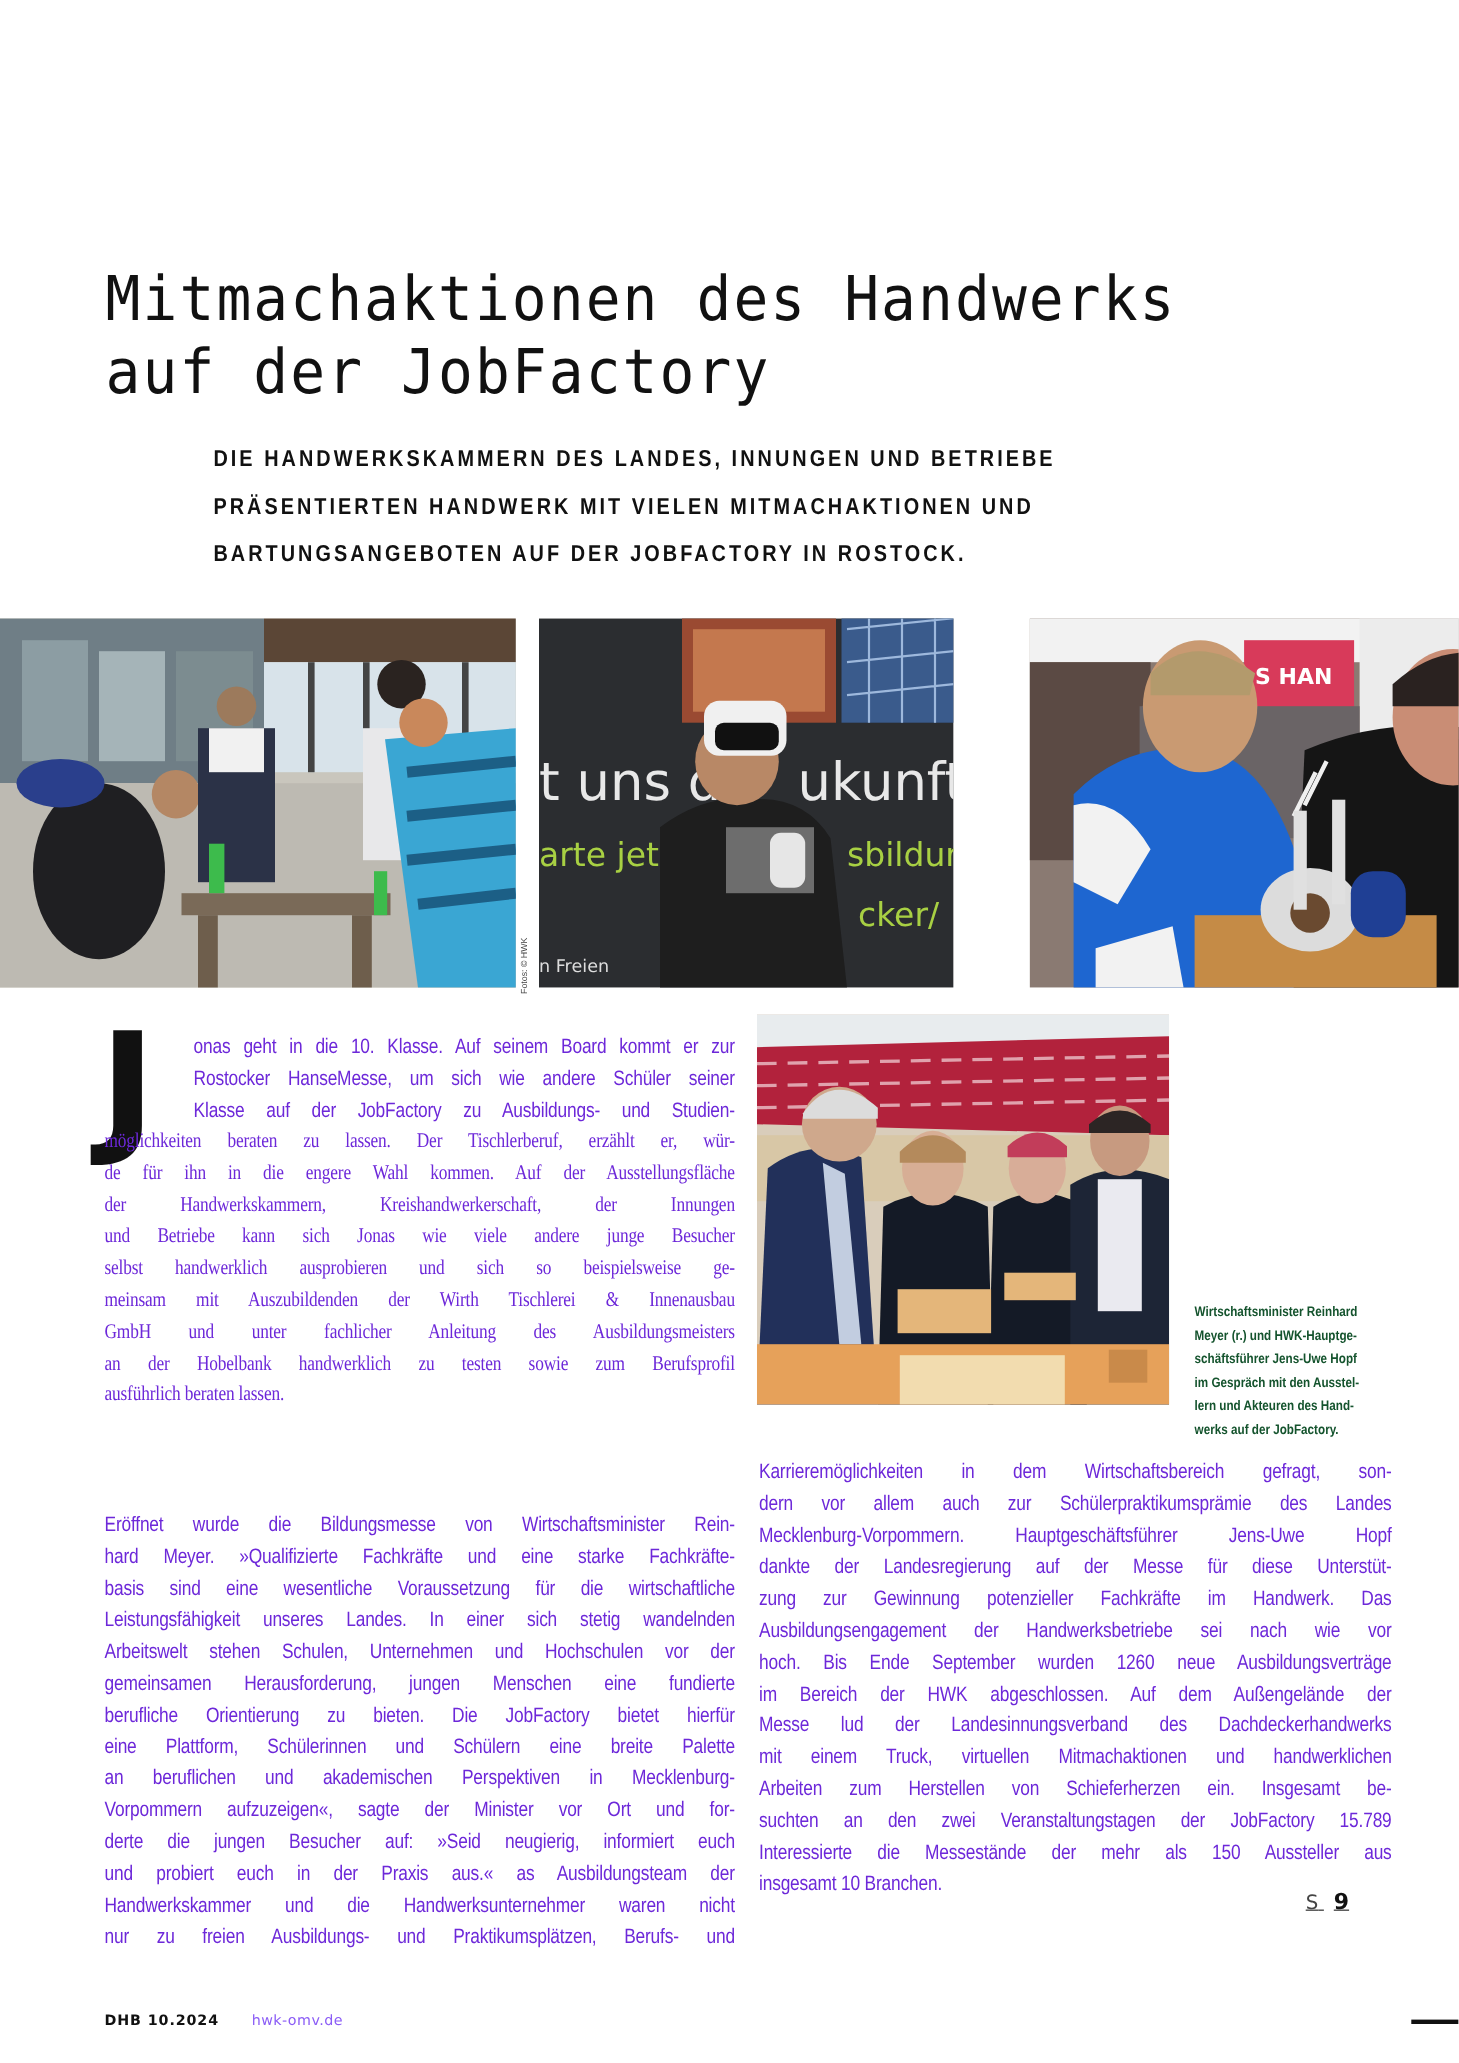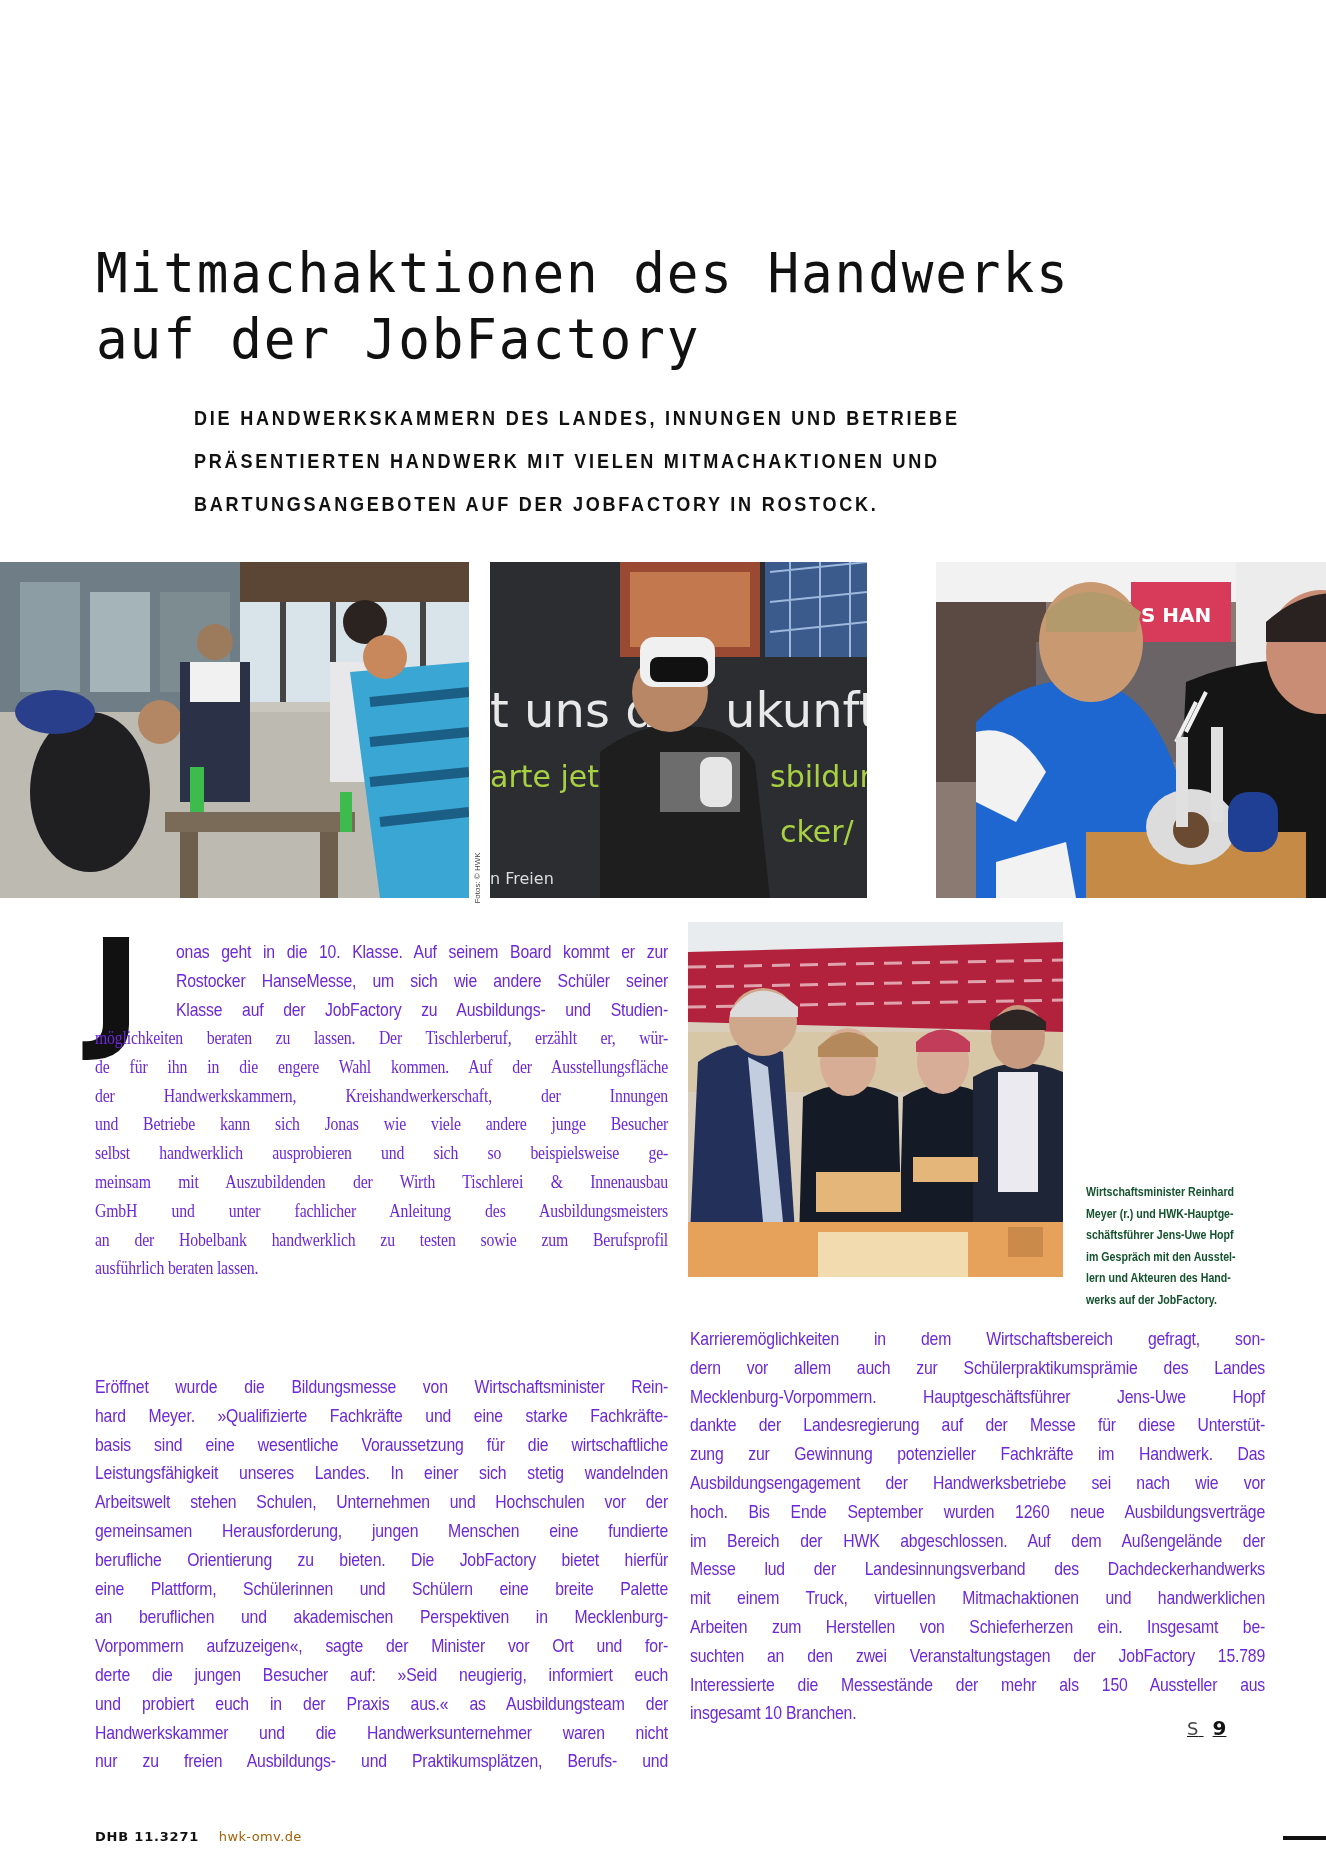--- a/index.html
+++ b/index.html
@@ -34,21 +34,21 @@
   .dropcap { position: absolute; left: 92px; top: 938px; width: 72px; height: 100px; }
   .dropcap span { font-family: "DejaVu Sans", sans-serif; font-weight: bold; font-size: 132px; line-height: 100px; color: #111;
     display: block; transform: scaleX(1.05); }
 
   .caption { position: absolute; left: 1086px; top: 1182px; width: 230px;
     font-family: "Liberation Sans", sans-serif; font-weight: bold; font-size: 12.5px; line-height: 21.5px; color: #14532d; }
   .caption .line { text-align-last: left; letter-spacing: 0; }
 
   .footer-left { position: absolute; left: 95px; top: 1829px; font-size: 13px; }
   .footer-left .issue { font-family: "DejaVu Sans", sans-serif; font-weight: bold; letter-spacing: 0.8px; color: #111; }
-  .footer-left .site { font-family: "DejaVu Sans", sans-serif; color: #a16207; margin-left: 16px; letter-spacing: 0.4px; }
+  .footer-left .site { font-family: "DejaVu Sans", sans-serif; color: #8b5cf6; margin-left: 26px; letter-spacing: 0.4px; }
   .footer-right { position: absolute; left: 1187px; top: 1716px; font-family: "DejaVu Sans", sans-serif; text-decoration: underline; }
   .footer-right .s { font-size: 18px; color: #444; }
   .footer-right .num { font-size: 20px; font-weight: bold; color: #111; margin-left: 9px; }
   .footer-rule { position: absolute; left: 1283px; top: 1836px; width: 43px; height: 4px; background: #111; }
 </style>
 </head>
 <body>
 
 <h1 class="headline">
   <span>Mitmachaktionen des Handwerks</span>
@@ -242,20 +242,20 @@
     <span class="line">Messe lud der Landesinnungsverband des Dachdeckerhandwerks</span>
     <span class="line">mit einem Truck, virtuellen Mitmachaktionen und handwerklichen</span>
     <span class="line">Arbeiten zum Herstellen von Schieferherzen ein. Insgesamt be-</span>
     <span class="line">suchten an den zwei Veranstaltungstagen der JobFactory 15.789</span>
     <span class="line">Interessierte die Messestände der mehr als 150 Aussteller aus</span>
     <span class="line last">insgesamt 10 Branchen.</span>
   </div>
 </div>
 
 <div class="footer-left">
-  <span class="issue">DHB 11.3271</span>
+  <span class="issue">DHB 10.2024</span>
   <span class="site">hwk-omv.de</span>
 </div>
 <div class="footer-right">
   <span class="s">S</span>
   <span class="num">9</span>
 </div>
 <div class="footer-rule"></div>
 
 </body></html>

